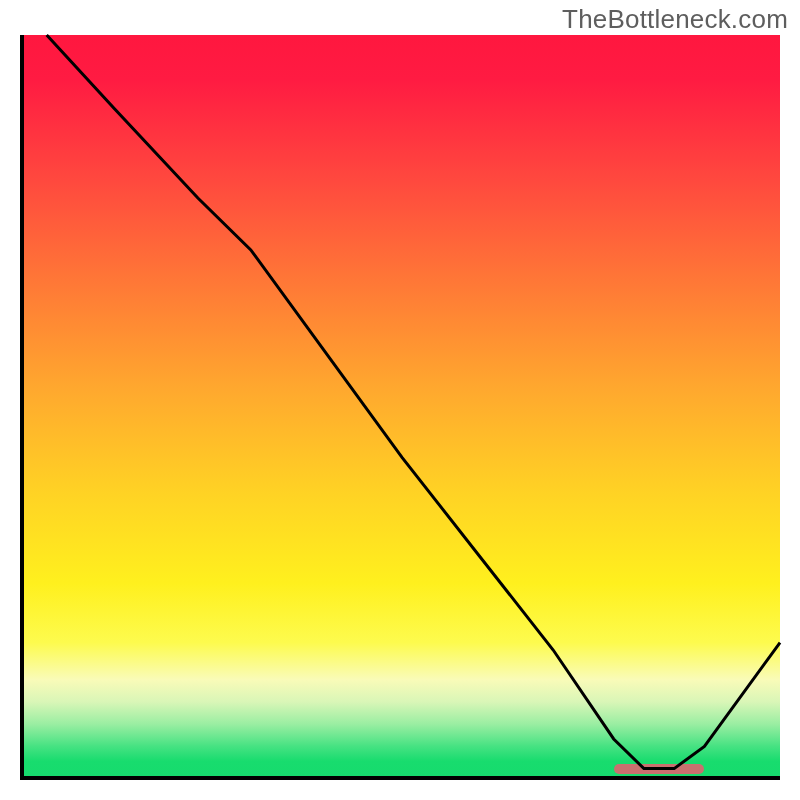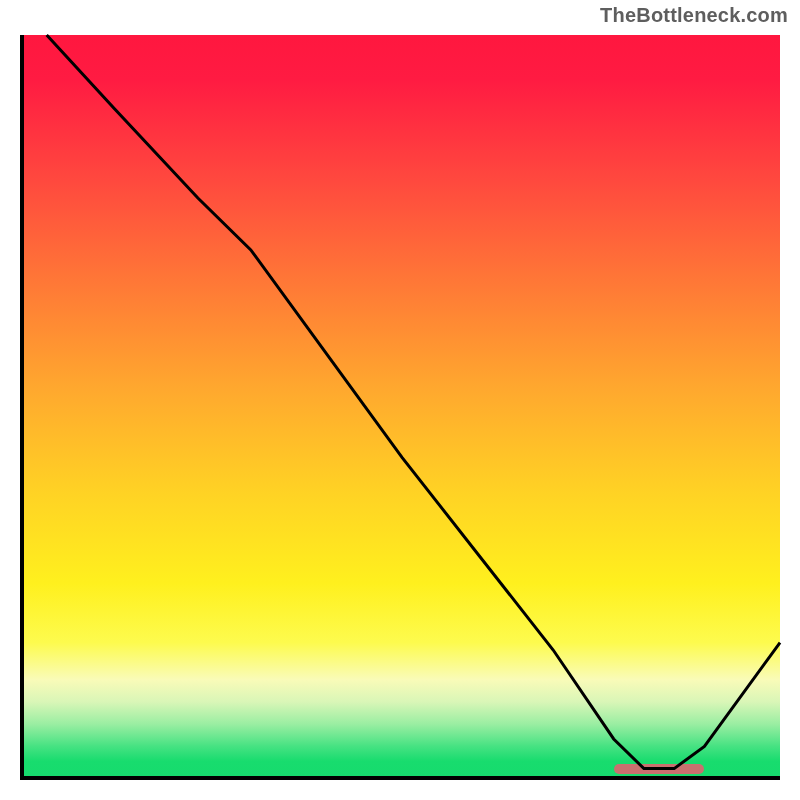--- a/index.html
+++ b/index.html
@@ -13,22 +13,22 @@
   }
   .stage {
     position: relative;
     width: 800px;
     height: 800px;
   }
   .watermark {
     position: absolute;
     top: 4px;
     right: 12px;
-    font-size: 20px;
-    font-weight: 700;
+    font-size: 26px;
+    font-weight: 400;
     color: #5e5e5e;
     letter-spacing: 0.2px;
   }
 
   .plot {
     position: absolute;
     left: 20px;
     top: 35px;
     width: 760px;
     height: 745px;

